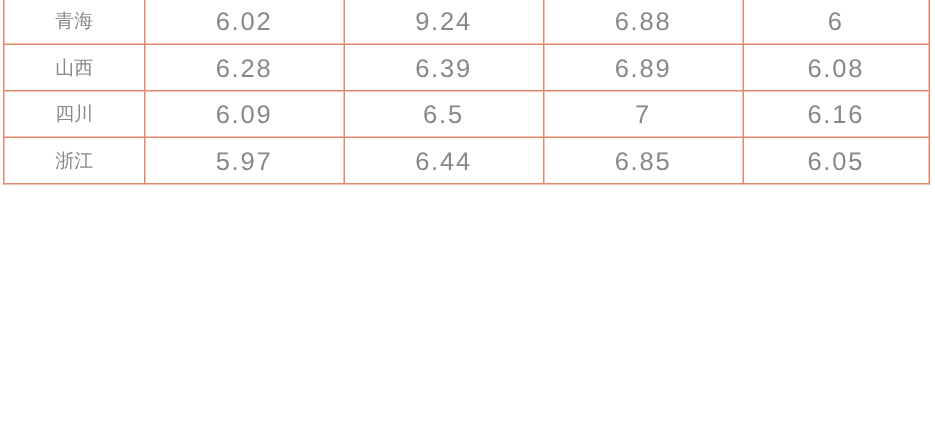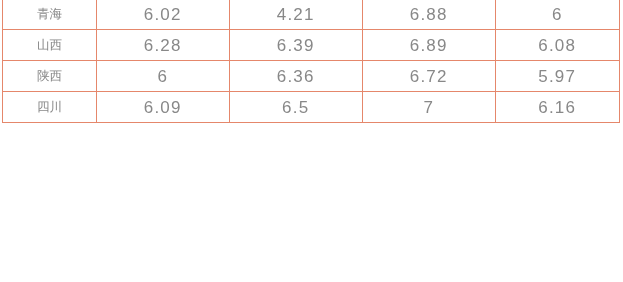--- a/index.html
+++ b/index.html
@@ -68,40 +68,40 @@
       <col class="col-region">
       <col class="col-v1">
       <col class="col-v2">
       <col class="col-v3">
       <col class="col-v4">
     </colgroup>
     <tbody>
       <tr class="data-row">
         <td class="cell region-cell">青海</td>
         <td class="cell value-cell">6.02</td>
-        <td class="cell value-cell">4.21</td>
+        <td class="cell value-cell">9.24</td>
         <td class="cell value-cell">6.88</td>
         <td class="cell value-cell">6</td>
       </tr>
       <tr class="data-row">
         <td class="cell region-cell">山西</td>
         <td class="cell value-cell">6.28</td>
         <td class="cell value-cell">6.39</td>
         <td class="cell value-cell">6.89</td>
         <td class="cell value-cell">6.08</td>
       </tr>
       <tr class="data-row">
-        <td class="cell region-cell">陕西</td>
-        <td class="cell value-cell">6</td>
-        <td class="cell value-cell">6.36</td>
-        <td class="cell value-cell">6.72</td>
-        <td class="cell value-cell">5.97</td>
-      </tr>
-      <tr class="data-row">
         <td class="cell region-cell">四川</td>
         <td class="cell value-cell">6.09</td>
         <td class="cell value-cell">6.5</td>
         <td class="cell value-cell">7</td>
         <td class="cell value-cell">6.16</td>
       </tr>
+      <tr class="data-row">
+        <td class="cell region-cell">浙江</td>
+        <td class="cell value-cell">5.97</td>
+        <td class="cell value-cell">6.44</td>
+        <td class="cell value-cell">6.85</td>
+        <td class="cell value-cell">6.05</td>
+      </tr>
     </tbody>
   </table>
 </div>
 
 </body></html>

